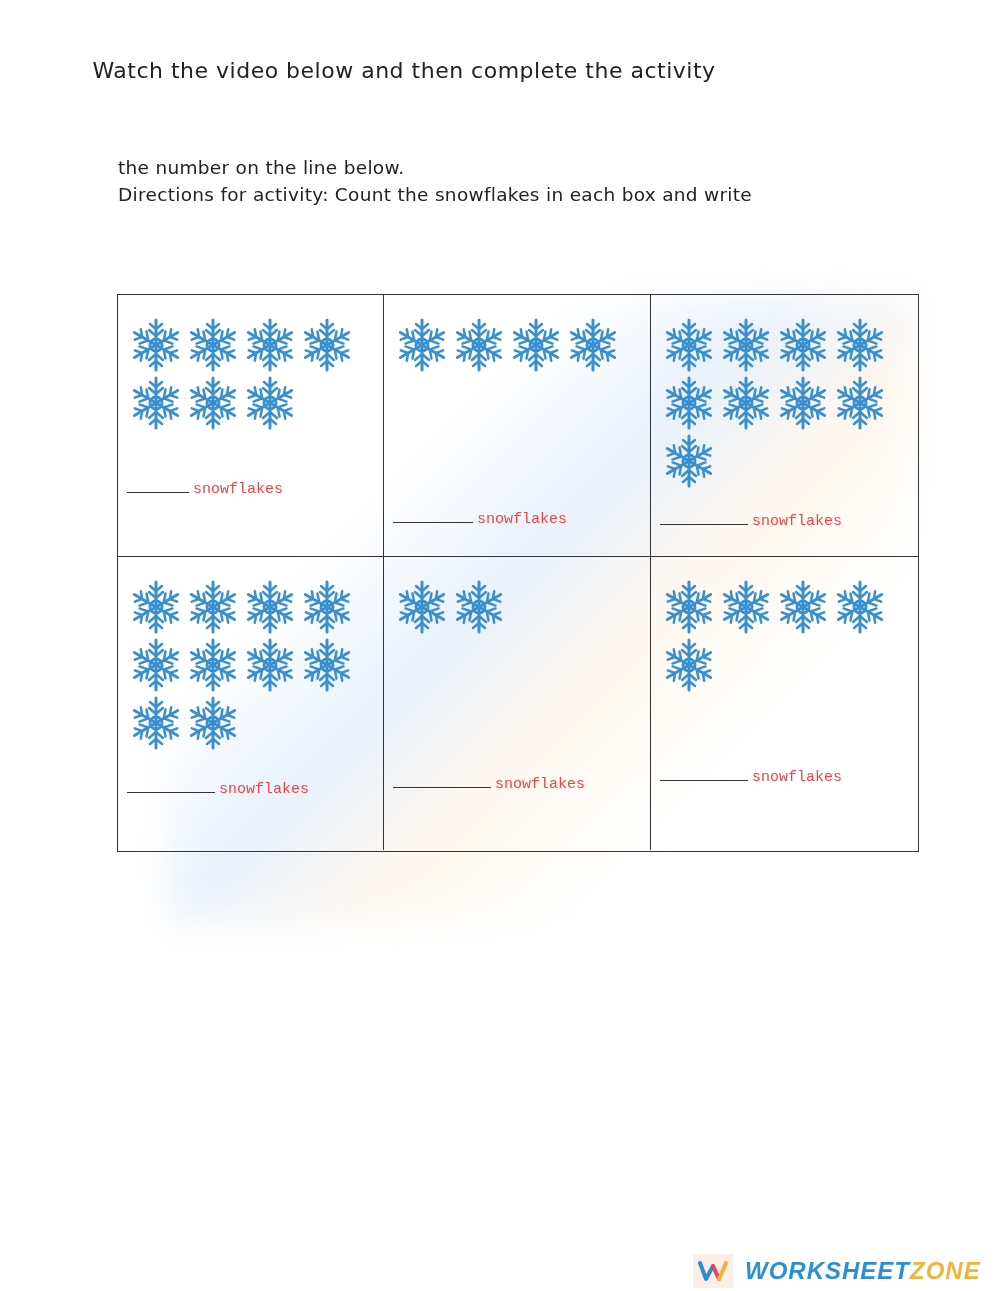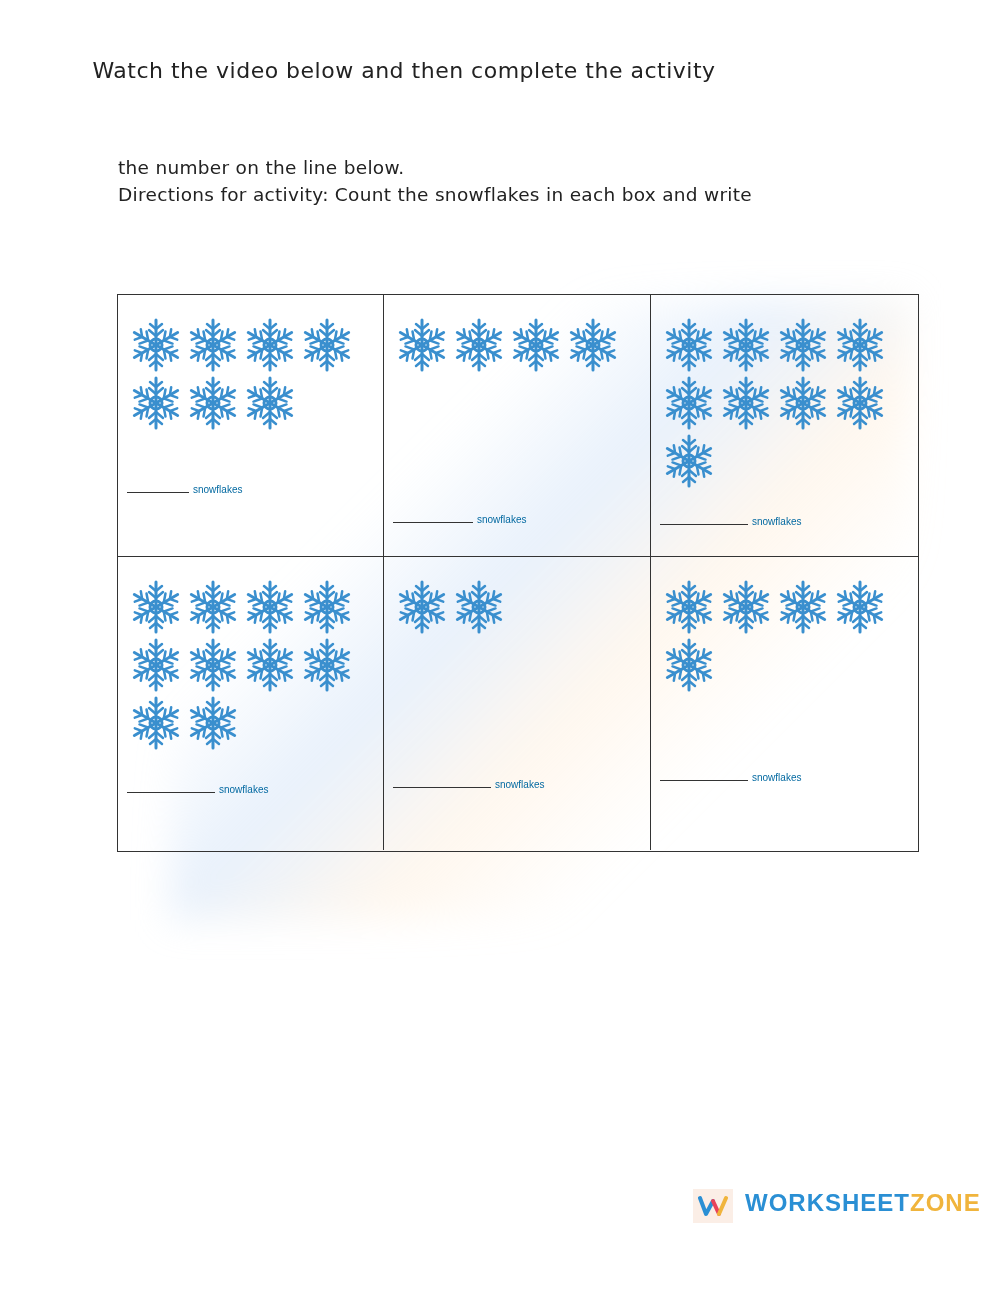--- a/index.html
+++ b/index.html
@@ -8,23 +8,23 @@
     background: linear-gradient(135deg, rgba(255,255,255,0) 30%, rgba(190,215,245,0.35) 45%, rgba(255,225,190,0.25) 60%, rgba(255,255,255,0) 75%); filter:blur(18px); transform:rotate(0deg); }
   .title { position:absolute; top:58px; left:0; width:808px; text-align:center; font-size:22px; letter-spacing:0.5px; color:#222; }
   .directions { position:absolute; top:154px; left:118px; width:760px; font-size:18.5px; line-height:27px; color:#222; letter-spacing:0.3px; }
   .grid { position:absolute; left:117px; top:294px; width:800px; height:556px; border:1px solid #333; display:grid; grid-template-columns: 266px 267px 267px; grid-template-rows: 262px 293px; }
   .cell { position:relative; border-right:1px solid #333; border-bottom:1px solid #333; }
   .cell.c3 { border-right:none; }
   .cell.r2 { border-bottom:none; }
   .flakes { position:absolute; left:10px; top:22px; width:250px; display:flex; flex-wrap:wrap; gap:0px 0px; }
   .flake { width:56px; height:56px; margin-right:1px; margin-bottom:2px; display:flex; align-items:center; justify-content:center; }
   .flake svg { width:56px; height:56px; }
-  .answer { position:absolute; left:9px; font-family:Liberation Sans, sans-serif; font-size:10px; color:#0369a1; white-space:nowrap; }
+  .answer { position:absolute; left:9px; font-family:Liberation Mono, monospace; font-size:15px; color:#ef4444; white-space:nowrap; }
   .line { display:inline-block; border-bottom:1px solid #333; vertical-align:baseline; margin-right:4px; height:12px; }
-  .brand { position:absolute; left:693px; top:1189px; display:flex; align-items:flex-start; }
+  .brand { position:absolute; left:693px; top:1254px; display:flex; align-items:center;font-style:italic; }
   .brand-logo { width:40px; height:34px; background:#fbeee6; display:flex; align-items:center; justify-content:center; margin-right:12px; }
   .brand-text { font-family:"Liberation Sans", sans-serif; font-weight:bold; font-size:24px; letter-spacing:1px; }
   .brand-text .a { color:#2a8fd4; }
   .brand-text .b { color:#f0b43c; }
 </style>
 </head>
 <body>
 
 <div class="watermark"></div>
 

